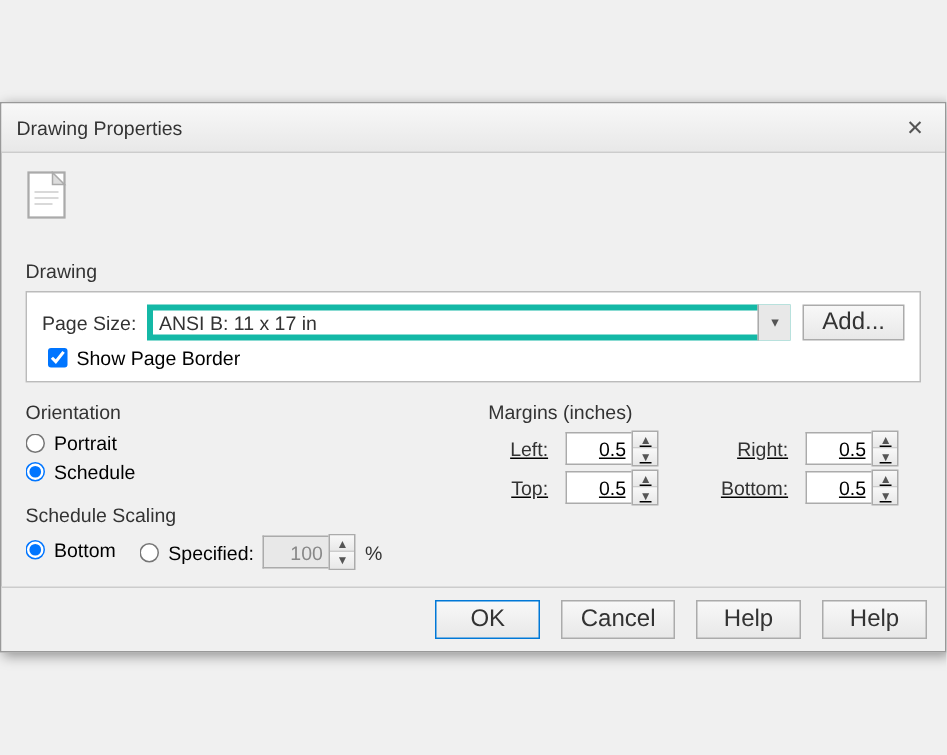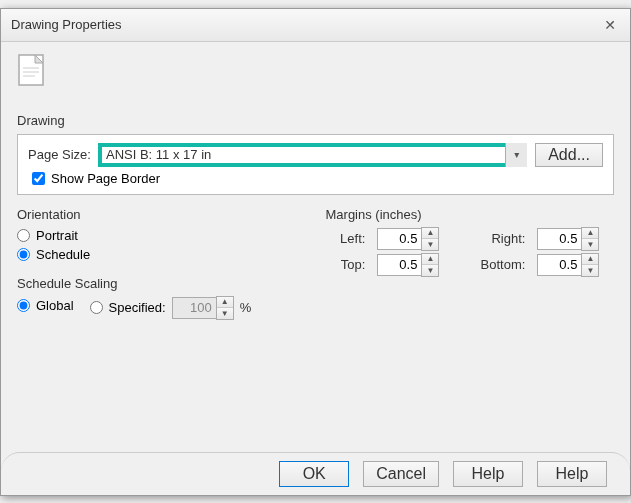--- a/index.html
+++ b/index.html
@@ -10,21 +10,21 @@
       display: flex;
       justify-content: center;
       align-items: center;
       width: 631px;
       height: 503px;
       overflow: hidden;
     }
 
     .dialog {
       width: 631px;
-      height: 488px;
+      height: 367px;
       background: #f0f0f0;
       border: 1px solid #999;
       box-shadow: 2px 2px 8px rgba(0,0,0,0.4);
       display: flex;
       flex-direction: column;
     }
 
     .title-bar {
       background: linear-gradient(to bottom, #f8f8f8, #e8e8e8);
       border-bottom: 1px solid #ccc;
@@ -240,20 +240,21 @@
       padding: 0;
     }
 
     .spin-up { border-bottom: 1px solid #ccc; }
 
     .margin-grid {
       display: grid;
       grid-template-columns: auto auto auto auto;
       gap: 4px 12px;
       align-items: center;
+      text-decoration: underline;
     }
 
     .margin-label {
       font-size: 13px;
       color: #333;
       text-align: right;
     }
 
     .schedule-scaling-section {
       margin-bottom: 12px;
@@ -275,26 +276,25 @@
       width: 44px;
     }
 
     .suffix-label {
       font-size: 13px;
       color: #333;
     }
 
     .footer {
       border-top: 1px solid #ccc;
-      padding: 8px 23px;
+      padding: 8px 12px;
       display: flex;
       justify-content: flex-end;
       gap: 6px;
       background: #f0f0f0;
-      border-radius: 19px;
     }
 
     .footer .btn {
       height: 26px;
       min-width: 70px;
     }
 
     .footer .btn-ok {
       border: 1px solid #0078d7;
     }
@@ -404,21 +404,21 @@
             </div>
           </div>
         </div>
       </div>
 
       <div class="schedule-scaling-section">
         <div class="sub-section-label">Schedule Scaling</div>
         <div class="schedule-row">
           <div class="radio-row">
             <input type="radio" name="scaling" id="global" checked="" style="">
-            <label for="global">Global</label>
+            <label for="global">Bottom</label>
           </div>
           <div class="specified-row">
             <input type="radio" name="scaling" id="specified" style="">
             <label for="specified">Specified:</label>
             <div class="spin-input spin-input-specified">
               <input type="text" value="100" style="background: rgb(232, 232, 232); color: rgb(136, 136, 136);">
               <div class="spin-buttons">
                 <button class="spin-up">▲</button>
                 <button class="spin-down">▼</button>
               </div>

